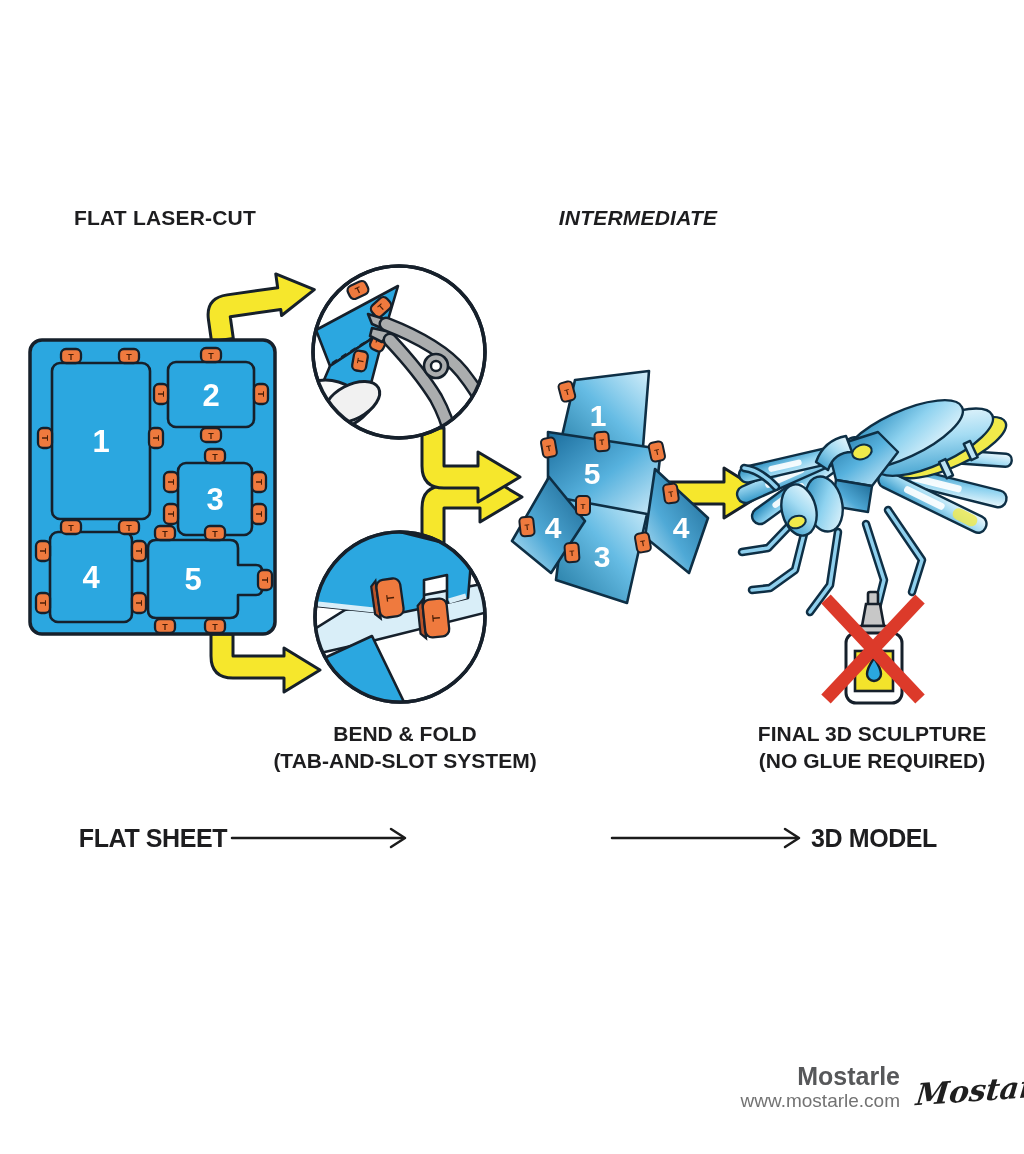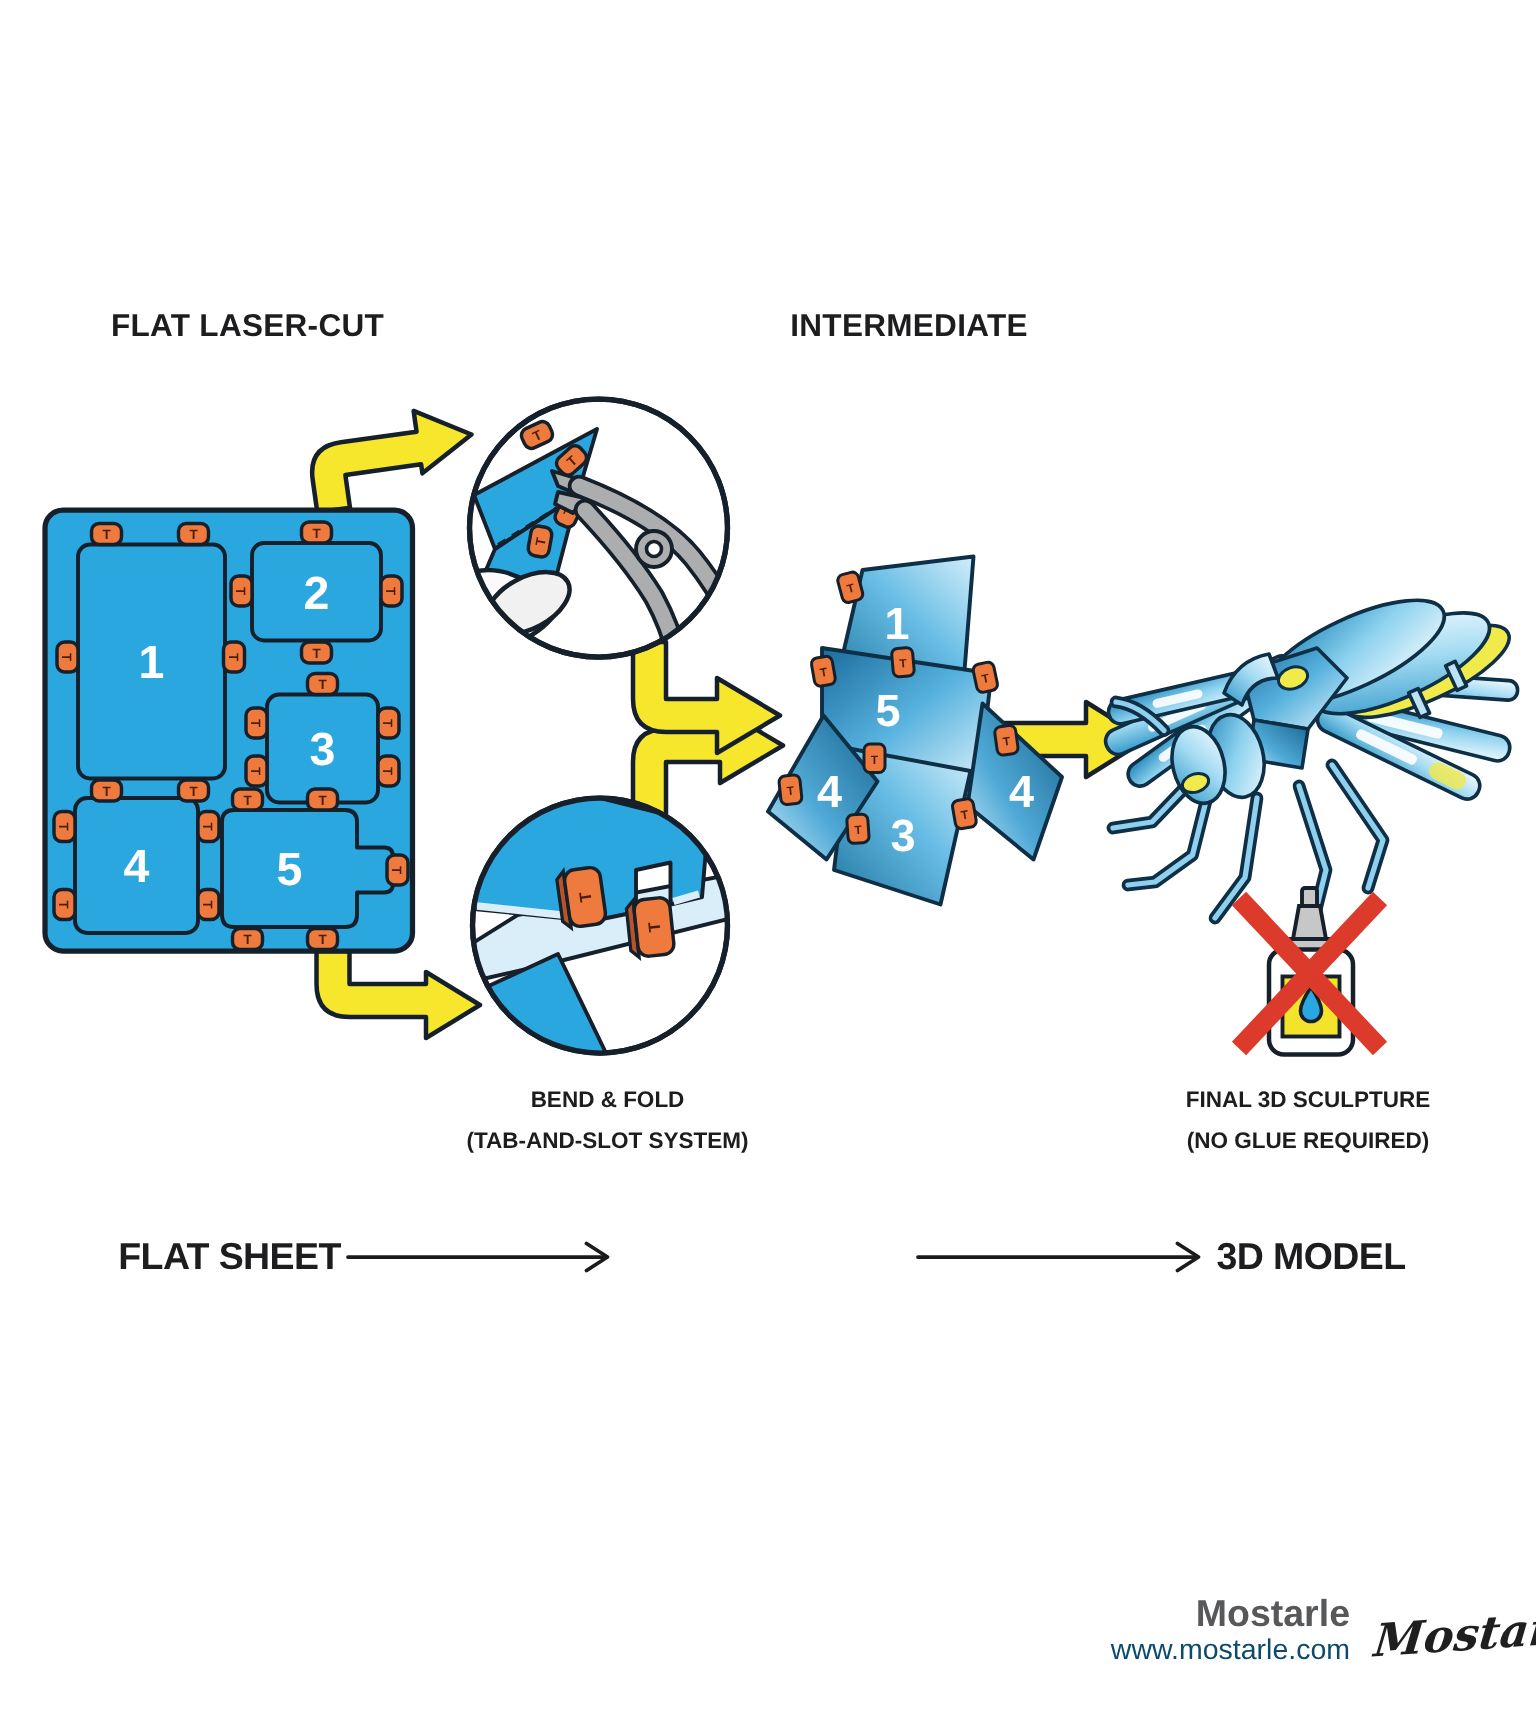--- a/index.html
+++ b/index.html
@@ -1,23 +1,23 @@
 <!DOCTYPE html>
 <html><head>
 <meta charset="utf-8">
 <style>
   html,body{margin:0;padding:0;background:#fff;}
   .canvas{position:relative;width:1024px;height:1154px;background:#ffffff;overflow:hidden;
           font-family:"Liberation Sans",sans-serif;padding-left:18px;}
   .label{position:absolute;color:#1d1d1f;font-weight:bold;text-align:center;}
   .title{font-size:21px;line-height:27px;letter-spacing:.2px;}
-  .caption{font-size:15px;line-height:27px;}
+  .caption{font-size:21px;line-height:27px;}
   .flow{font-size:25px;letter-spacing:-.4px;}
   .brand-name{position:absolute;color:#57585a;font-weight:bold;font-size:25px;text-align:right;width:180px;}
-  .brand-url{position:absolute;color:#0c4a6e;font-size:19px;text-align:right;width:180px;}
+  .brand-url{position:absolute;color:#737373;font-size:19px;text-align:right;width:180px;}
   .signature{position:absolute;font-family:"DejaVu Serif",serif;font-style:italic;font-weight:bold;
              font-size:30px;color:#1f1f1f;transform:rotate(-4deg) skewX(-10deg);white-space:nowrap;}
   svg{position:absolute;left:0;top:0;}
   .tabr{fill:#EF7A3E;stroke:#16202b;stroke-width:2.3;}
   .tabr2{fill:#EF7A3E;stroke:#16202b;stroke-width:2;}
   .tabt{font-family:"Liberation Sans",sans-serif;font-weight:bold;font-size:9px;fill:#4b1f07;text-anchor:middle;}
   .tabt2{font-family:"Liberation Sans",sans-serif;font-weight:bold;font-size:8px;fill:#4b1f07;text-anchor:middle;}
   .part{fill:#2BA7E0;stroke:#16202b;stroke-width:2.6;stroke-linejoin:round;}
   .sheet{fill:#2BA7E0;stroke:#16202b;stroke-width:3.5;stroke-linejoin:round;}
   .pnum{font-family:"Liberation Sans",sans-serif;font-weight:bold;font-size:31px;fill:#ffffff;text-anchor:middle;}
@@ -33,21 +33,21 @@
   .slot{fill:#ffffff;opacity:.9;}
 </style>
 </head>
 <body>
 
 <div class="canvas">
 
   <div class="label title" style="left:40px;top:204px;width:250px;">
     <div>FLAT LASER-CUT</div>
   </div>
-  <div class="label title" style="left:456px;top:204px;width:300px;">
+  <div class="label title" style="left:488px;top:204px;width:300px;font-style:italic;">
     <div>INTERMEDIATE</div>
   </div>
   <div class="label caption" style="left:255px;top:720px;width:300px;">
     <div>BEND &amp; FOLD</div>
     <div>(TAB-AND-SLOT SYSTEM)</div>
   </div>
   <div class="label caption" style="left:722px;top:720px;width:300px;">
     <div>FINAL 3D SCULPTURE</div>
     <div>(NO GLUE REQUIRED)</div>
   </div>

